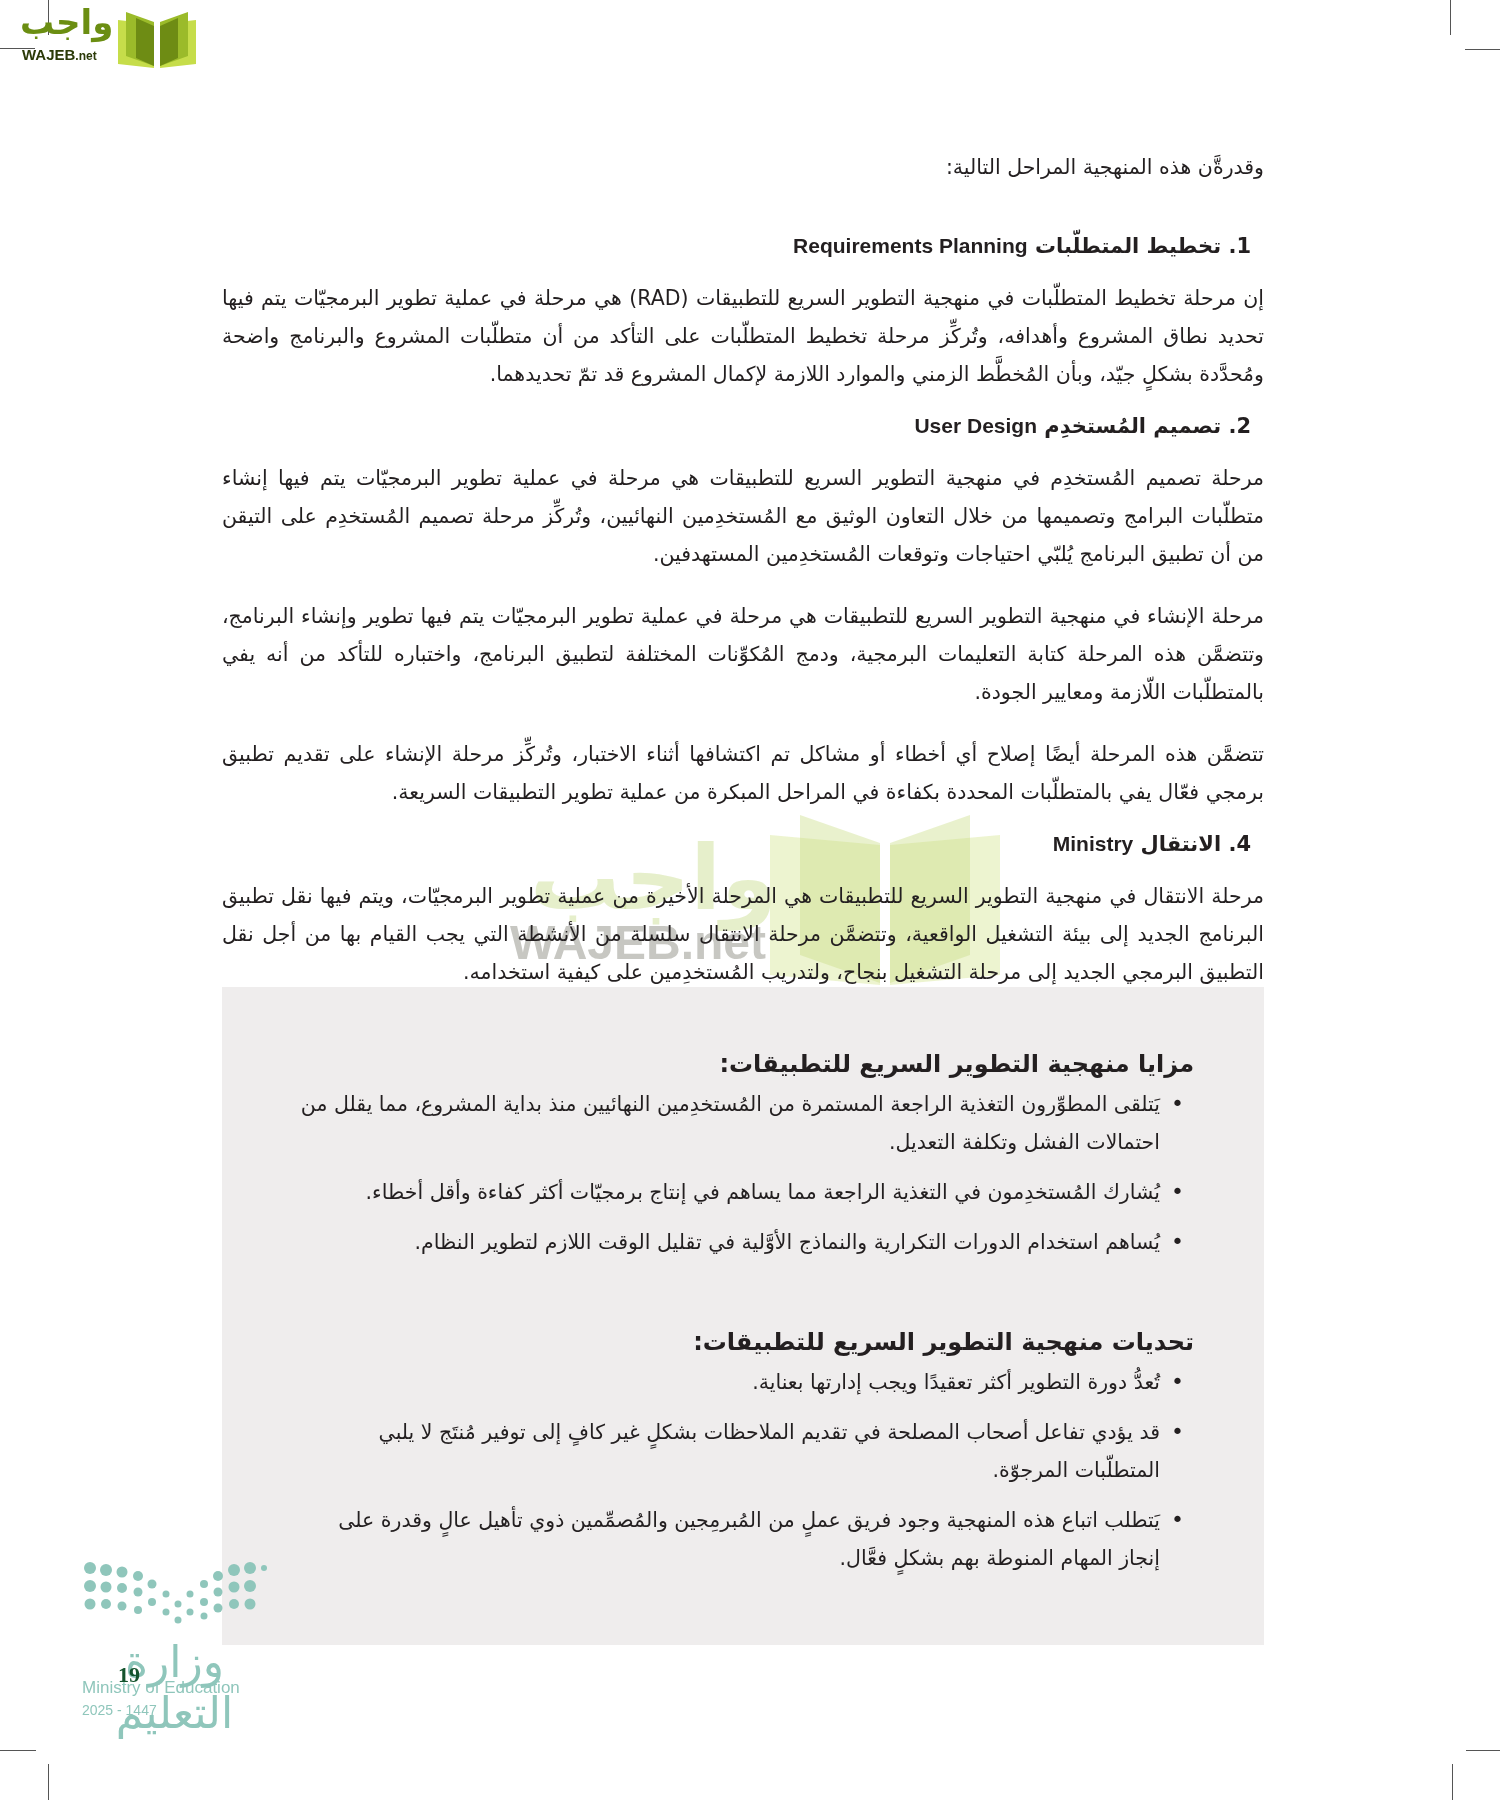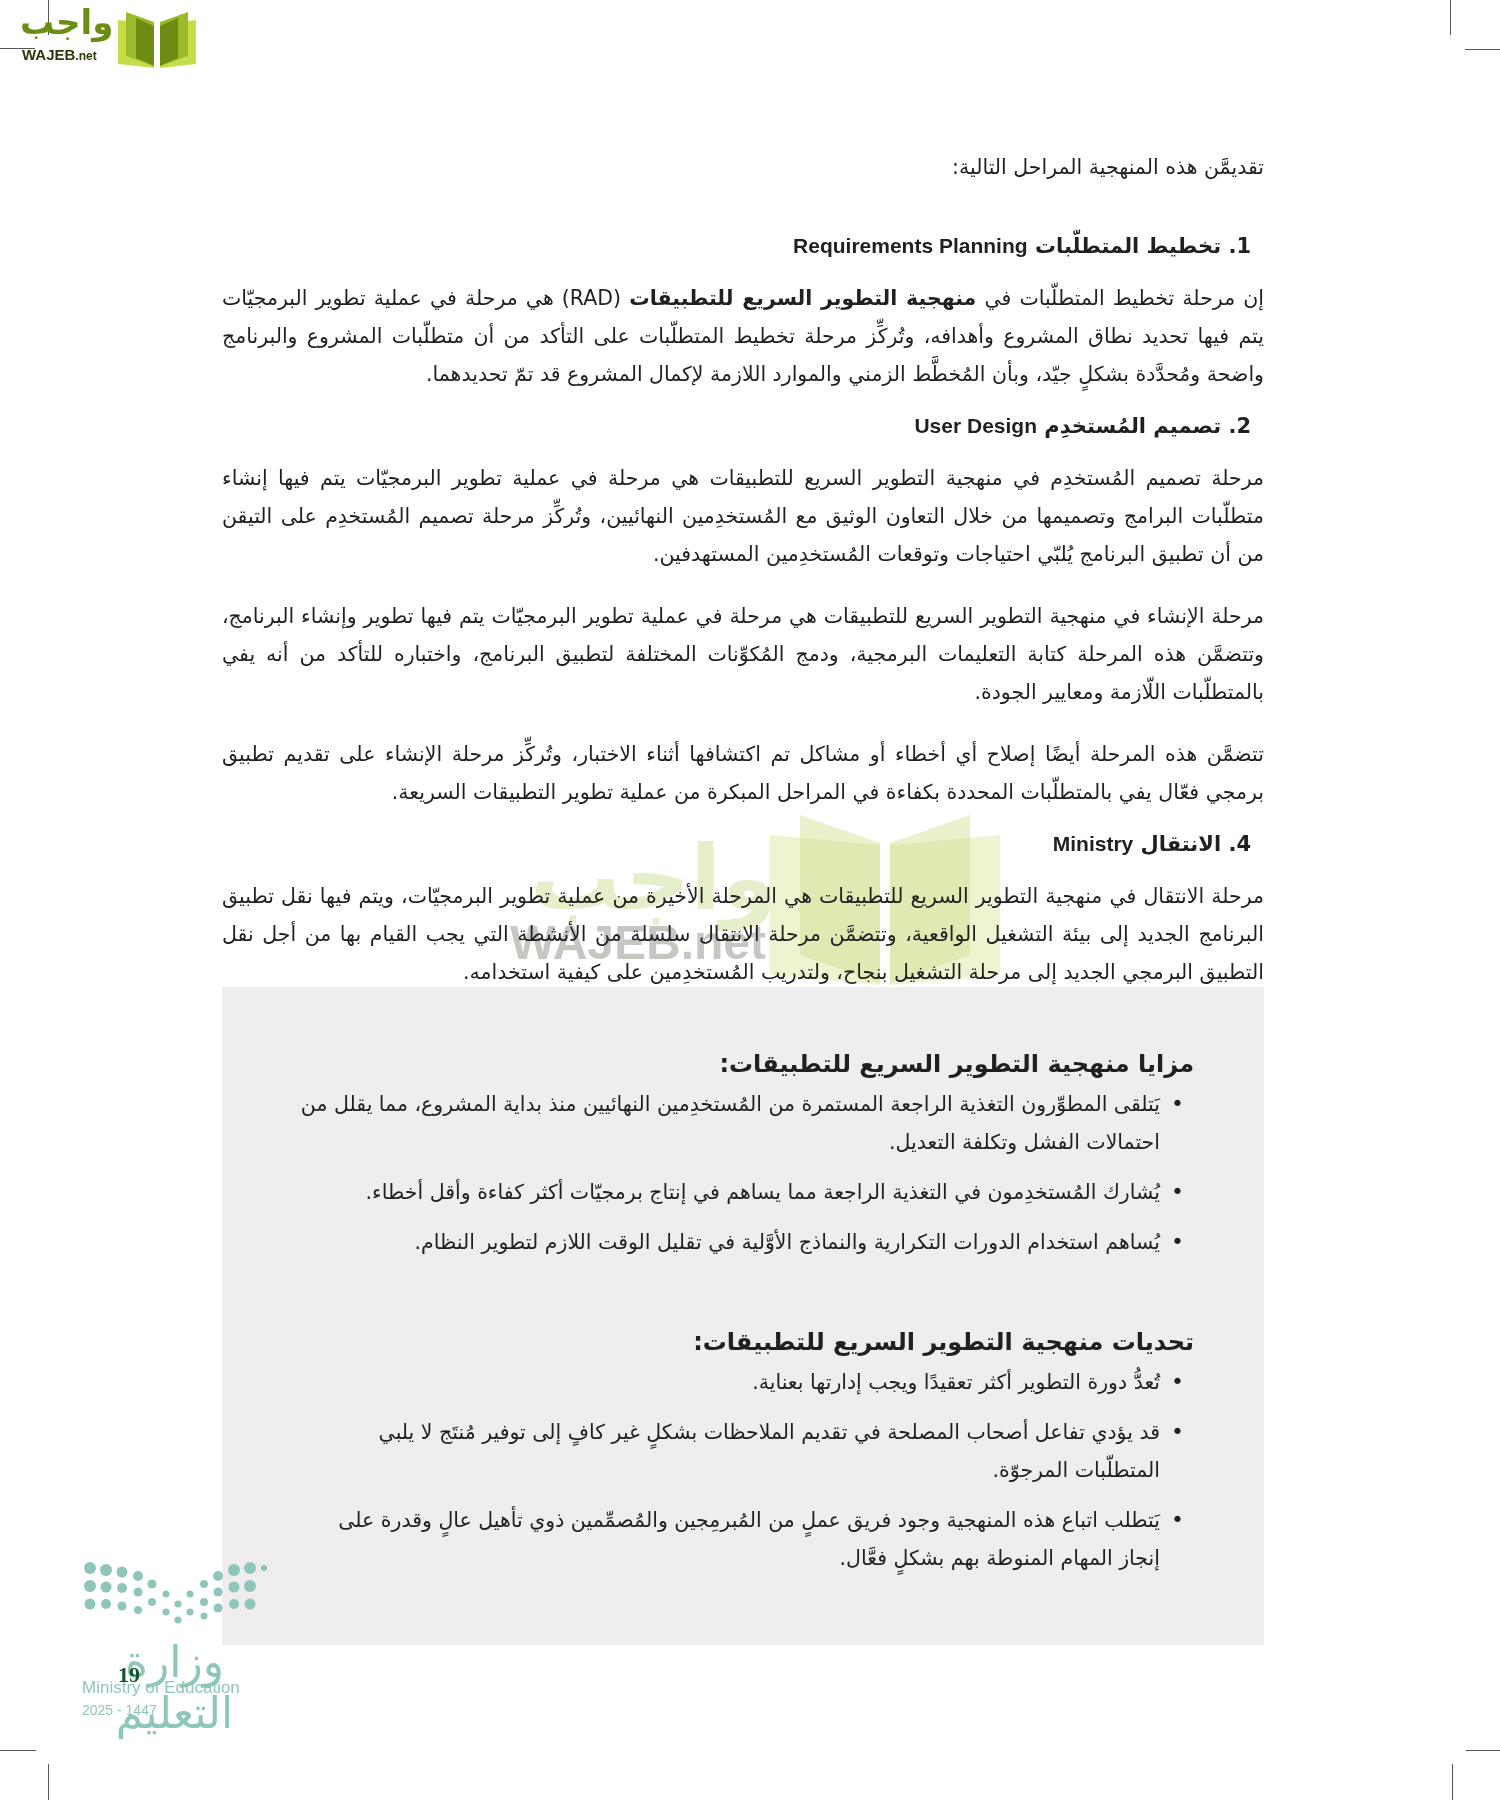--- a/index.html
+++ b/index.html
@@ -18,21 +18,21 @@
   .content {
     position: absolute; left: 222px; width: 1042px; top: 148px;
     direction: rtl; text-align: justify;
     font-size: 20.5px; line-height: 38px;
   }
   .intro { margin: 0 0 40px 0; }
   .sec-title { font-weight: bold; font-size: 21px; margin: 13px; line-height: 40px; }
   .sec-title .en { font-family: "Liberation Sans", sans-serif; font-weight: bold; }
   .para { margin: 0 0 4px 0; text-align-last: right; }
   .para + .para { margin-top: 24px; }
-  .bold-inline { font-weight: bold; }
+  .bold-inline { font-weight: normal; }
 
   .box {
     position: absolute; left: 222px; top: 987px; width: 1042px; height: 658px;
     background: #efeded;
   }
   .box-inner { direction: rtl; padding: 58px 70px 0 70px; font-size: 20.5px; line-height: 38px; }
   .box-title { font-weight: bold; font-size: 24px; margin: 0 0 2px 0; }
   .box-title.second { margin-top: 62px; }
   .blist { list-style: none; margin: 0; padding: 0 10px 0 0; }
   .blist li { position: relative; padding-right: 24px; margin-bottom: 12px; }
@@ -79,21 +79,21 @@
   <svg class="wm-book" width="230" height="170" viewBox="0 0 230 170">
     <path d="M0 20 L110 30 L110 170 L0 160 Z" fill="rgba(215,230,150,0.45)"></path>
     <path d="M230 20 L120 30 L120 170 L230 160 Z" fill="rgba(215,230,150,0.45)"></path>
     <path d="M30 0 L110 28 L110 168 L30 140 Z" fill="rgba(200,220,130,0.4)"></path>
     <path d="M200 0 L120 28 L120 168 L200 140 Z" fill="rgba(200,220,130,0.4)"></path>
   </svg>
   <div class="wm-text">WAJEB.net</div>
 </div>
 
 <div class="content">
-  <p class="intro">تقديمَّن هذه المنهجية المراحل التالية:</p>
+  <p class="intro">وقدرةَّن هذه المنهجية المراحل التالية:</p>
 
   <h3 class="sec-title">
     <span>1.</span>
     <span>تخطيط المتطلّبات</span>
     <span class="en">Requirements Planning</span>
   </h3>
   <p class="para">
     <span>إن مرحلة تخطيط المتطلّبات في </span><span class="bold-inline">منهجية التطوير السريع للتطبيقات</span><span> (RAD) هي مرحلة في عملية تطوير البرمجيّات يتم فيها تحديد نطاق المشروع وأهدافه، وتُركِّز مرحلة تخطيط المتطلّبات على التأكد من أن متطلّبات المشروع والبرنامج واضحة ومُحدَّدة بشكلٍ جيّد، وبأن المُخطَّط الزمني والموارد اللازمة لإكمال المشروع قد تمّ تحديدهما.</span>
   </p>
 

